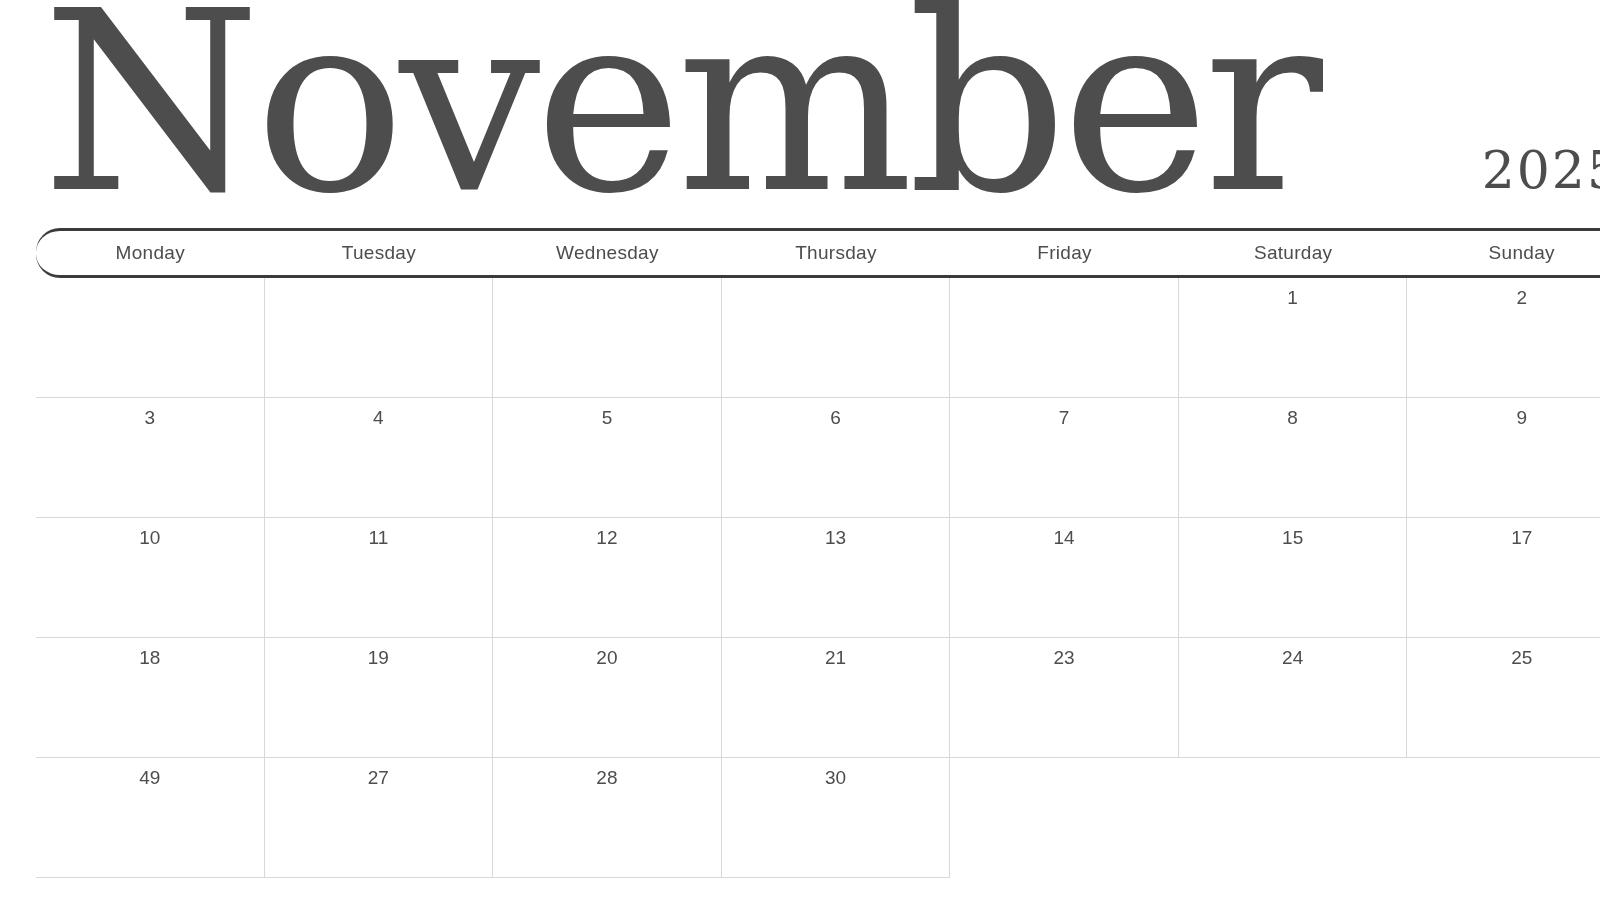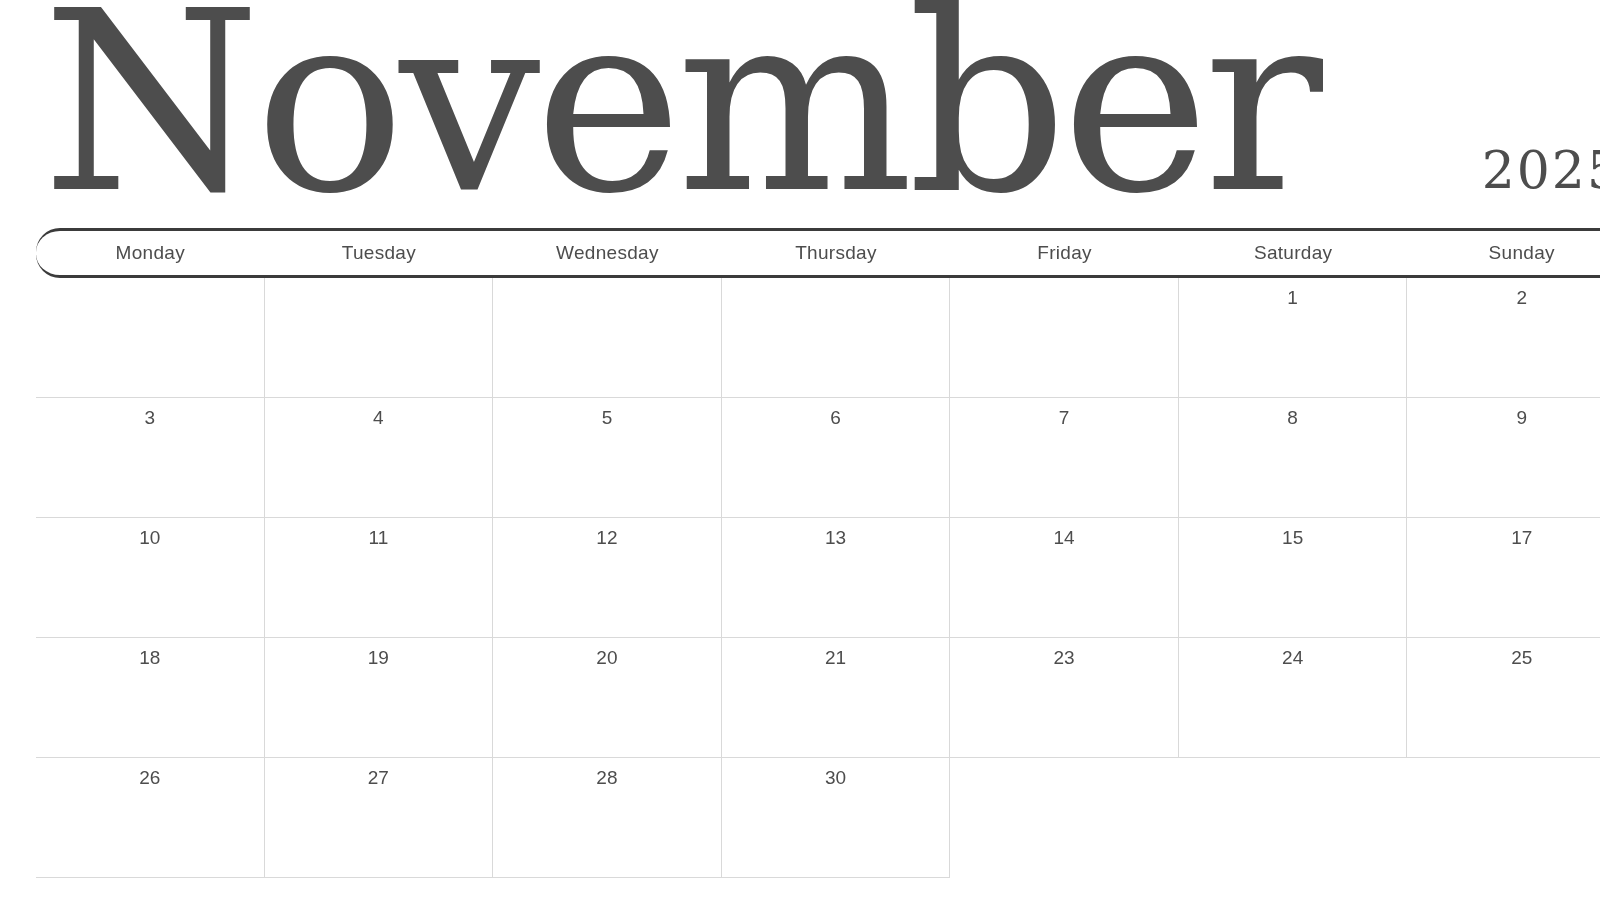--- a/index.html
+++ b/index.html
@@ -191,21 +191,21 @@
         <span class="day-number">23</span>
       </div>
 
     <div class="day-cell">
         <span class="day-number">24</span>
       </div>
     <div class="day-cell">
         <span class="day-number">25</span>
       </div>
     <div class="day-cell">
-        <span class="day-number">26</span>
+        <span class="day-number">49</span>
       </div>
     <div class="day-cell">
         <span class="day-number">27</span>
       </div>
     <div class="day-cell">
         <span class="day-number">28</span>
       </div>
     <div class="day-cell">
         <span class="day-number">30</span>
       </div>

